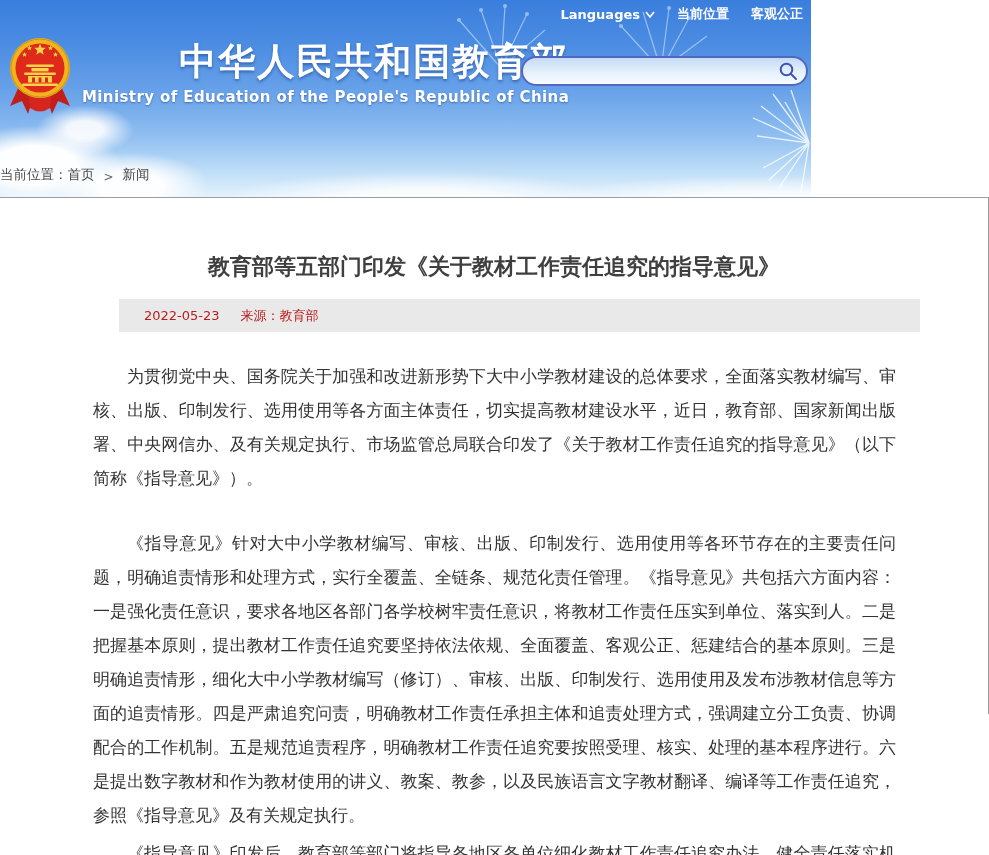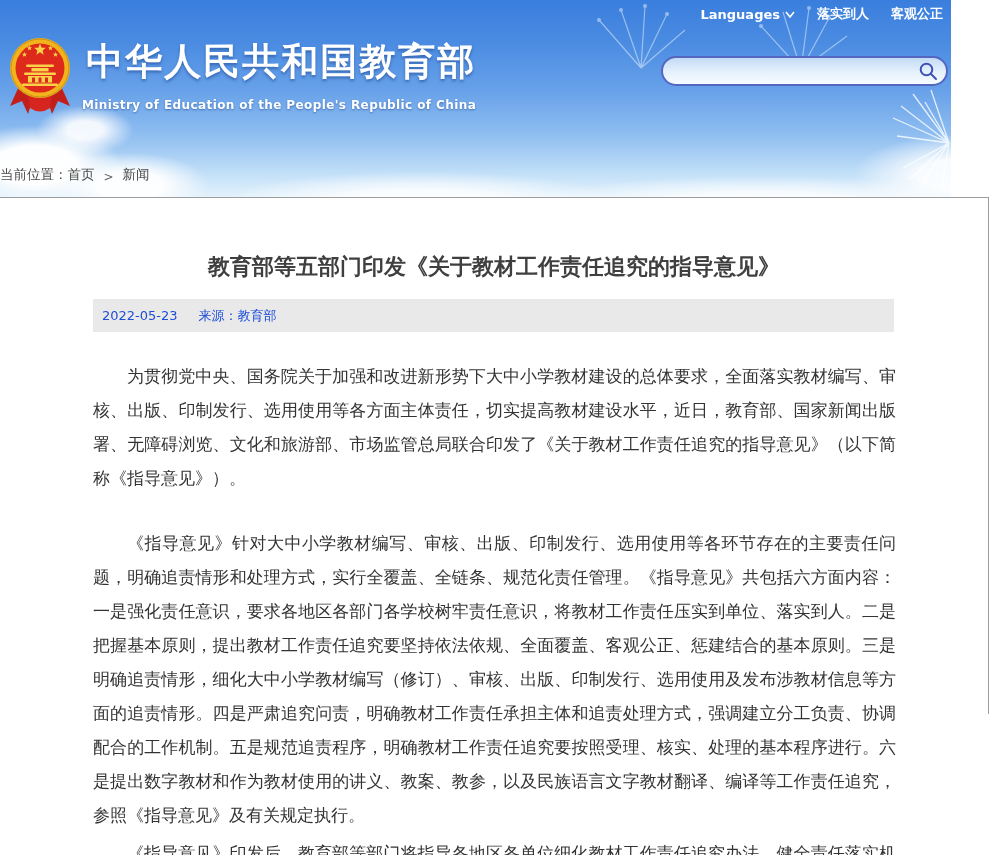--- a/index.html
+++ b/index.html
@@ -1,21 +1,21 @@
 <!DOCTYPE html>
 <html lang="zh"><head>
 <meta charset="utf-8">
 <style>
   * { margin:0; padding:0; box-sizing:border-box; }
   html,body { width:989px; height:855px; overflow:hidden;
     font-family:"DejaVu Sans", sans-serif; background:#ffffff; }
 
   
   .sky {
-    position:relative; width:951px; height:197px;
+    position:relative; width:811px; height:197px;
     background:linear-gradient(180deg,#3a7edd 0%, #4b8ce2 22%, #66a0e9 45%, #8ebdf0 68%, #bcdcf7 86%, #e3f2fc 100%);
     overflow:hidden;
   }
   .clouds { position:absolute; left:0; top:0; width:100%; height:100%; pointer-events:none;
     background:
       radial-gradient(ellipse 120px 55px at 35px 165px,  rgba(255,255,255,.98) 35%, rgba(255,255,255,0) 72%),
       radial-gradient(ellipse 110px 45px at 130px 185px, rgba(255,255,255,.95) 30%, rgba(255,255,255,0) 72%),
       radial-gradient(ellipse 70px 35px at 85px 130px,   rgba(255,255,255,.9)  25%, rgba(255,255,255,0) 70%),
       radial-gradient(ellipse 260px 38px at 420px 200px, rgba(255,255,255,.85) 25%, rgba(255,255,255,0) 75%),
       radial-gradient(ellipse 300px 35px at 760px 202px, rgba(255,255,255,.8)  25%, rgba(255,255,255,0) 75%),
@@ -24,22 +24,22 @@
   .topbar { position:absolute; top:5px; right:8px; display:flex; align-items:center; gap:22px;
     color:#fff; font-size:13px; font-weight:bold; z-index:5; }
   .topbar .link { display:flex; align-items:center; gap:5px; cursor:pointer; white-space:nowrap; }
   .chev { width:10px; height:7px; display:inline-block; }
 
   .brand { position:absolute; left:8px; top:36px; display:flex; align-items:flex-start; gap:10px; z-index:4; cursor:pointer; }
   .emblem { width:64px; height:82px; flex:0 0 auto; }
   .brand-text { padding-top:5px;text-align:right; }
   .site-title { font-size:37px; font-weight:bold; color:#ffffff; letter-spacing:2px;
     text-shadow:0 2px 3px rgba(30,70,140,.6); line-height:1.15; white-space:nowrap; }
-  .site-sub { font-size:12px; font-weight:bold; color:#ffffff; letter-spacing:.4px;
-    text-shadow:0 1px 2px rgba(30,70,140,.6); margin-top:14px; white-space:nowrap; }
+  .site-sub { font-size:15px; font-weight:bold; color:#ffffff; letter-spacing:.4px;
+    text-shadow:0 1px 2px rgba(30,70,140,.6); margin-top:4px; white-space:nowrap; }
 
   .search { position:absolute; top:56px; right:3px; width:287px; height:30px; z-index:5;
     border:2px solid #5566c1; border-radius:16px; display:flex; align-items:center;
     background:linear-gradient(180deg,#c3dbf5 0%, #e6f1fc 55%, #f6fbff 100%); }
   .search input { flex:1; height:100%; border:none; outline:none; background:transparent;
     padding:0 8px 0 14px; font-size:14px; color:#334; }
   .search .btn { width:30px; height:26px; border:none; background:transparent; cursor:pointer;
     display:flex; align-items:center; justify-content:center; padding:0 6px 0 0; }
 
   .deco { position:absolute; pointer-events:none; }
@@ -47,23 +47,23 @@
   .crumbs { position:absolute; left:0; top:166px; display:flex; align-items:flex-end; gap:9px;
     font-size:13.5px; color:#4b4b4b; z-index:6; }
   .crumbs .bc-link { cursor:pointer; }
   .crumbs .sep { font-size:12px; color:#666; }
 
   
   .panel { position:relative; width:989px; height:517px; background:#fff;
     border-top:1px solid #9d9d9d; border-right:1px solid #9d9d9d; }
   .article-title { margin:55px 93px 18px; text-align:center;
     font-size:22px; line-height:28px; font-weight:bold; color:#3f3f3f; }
-  .meta-bar { margin-left:93px; width:801px; height:33px; background:#e9e9e9;
-    display:flex; align-items:center; gap:21px; padding-left:9px;
-    font-size:13px; color:#1d4ed8; }
+  .meta-bar { margin-left:119px; width:801px; height:33px; background:#e9e9e9;
+    display:flex; align-items:center; gap:21px; padding-left:25px;
+    font-size:13px; color:#b91c1c; }
   .article-body { margin:27px 93px 0; width:803px; font-size:17px; line-height:34px;
     color:#333333; text-align:justify; }
   .article-body p { text-indent:2em; margin:0 0 31px; }
   .article-body p:nth-child(2) { margin-bottom:4px; }
   .article-body p:last-child { margin-bottom:0; }
 </style>
 </head>
 <body>
 
 <div class="sky">
@@ -91,21 +91,21 @@
     </g>
   </svg>
 
   <div class="topbar">
     <span class="link">
       <span>Languages</span>
       <svg class="chev" viewBox="0 0 10 7">
         <polyline points="1,1 5,6 9,1" fill="none" stroke="#ffffff" stroke-width="1.6"></polyline>
       </svg>
     </span>
-    <span class="link">落实到人</span>
+    <span class="link">当前位置</span>
     <span class="link">客观公正</span>
   </div>
 
   <div class="brand">
     <svg class="emblem" viewBox="0 0 64 82">
       <defs>
         <path id="st" d="M0,-5 L1.5,-1.6 L5,-1.6 L2.3,0.9 L3.2,4.5 L0,2.3 L-3.2,4.5 L-2.3,0.9 L-5,-1.6 L-1.5,-1.6 Z" fill="#f9d24a"></path>
       </defs>
 
       <path d="M12,48 L2,70 L14,65 L20,78 L27,56 Z" fill="#c21f1a"></path>
@@ -161,17 +161,17 @@
 
 <div class="panel">
   <h1 class="article-title">教育部等五部门印发《关于教材工作责任追究的指导意见》</h1>
 
   <div class="meta-bar">
     <span>2022-05-23</span>
     <span>来源：教育部</span>
   </div>
 
   <div class="article-body">
-      <p>为贯彻党中央、国务院关于加强和改进新形势下大中小学教材建设的总体要求，全面落实教材编写、审核、出版、印制发行、选用使用等各方面主体责任，切实提高教材建设水平，近日，教育部、国家新闻出版署、无障碍浏览、文化和旅游部、市场监管总局联合印发了《关于教材工作责任追究的指导意见》（以下简称《指导意见》）。</p>
+      <p>为贯彻党中央、国务院关于加强和改进新形势下大中小学教材建设的总体要求，全面落实教材编写、审核、出版、印制发行、选用使用等各方面主体责任，切实提高教材建设水平，近日，教育部、国家新闻出版署、中央网信办、及有关规定执行、市场监管总局联合印发了《关于教材工作责任追究的指导意见》（以下简称《指导意见》）。</p>
       <p>《指导意见》针对大中小学教材编写、审核、出版、印制发行、选用使用等各环节存在的主要责任问题，明确追责情形和处理方式，实行全覆盖、全链条、规范化责任管理。《指导意见》共包括六方面内容：一是强化责任意识，要求各地区各部门各学校树牢责任意识，将教材工作责任压实到单位、落实到人。二是把握基本原则，提出教材工作责任追究要坚持依法依规、全面覆盖、客观公正、惩建结合的基本原则。三是明确追责情形，细化大中小学教材编写（修订）、审核、出版、印制发行、选用使用及发布涉教材信息等方面的追责情形。四是严肃追究问责，明确教材工作责任承担主体和追责处理方式，强调建立分工负责、协调配合的工作机制。五是规范追责程序，明确教材工作责任追究要按照受理、核实、处理的基本程序进行。六是提出数字教材和作为教材使用的讲义、教案、教参，以及民族语言文字教材翻译、编译等工作责任追究，参照《指导意见》及有关规定执行。</p>
       <p>《指导意见》印发后，教育部等部门将指导各地区各单位细化教材工作责任追究办法，健全责任落实机制，加大对违法违规行为的查处力度，为高质量教材体系建设提供有力保障。</p>
     </div>
 </div>
 
 </body></html>

